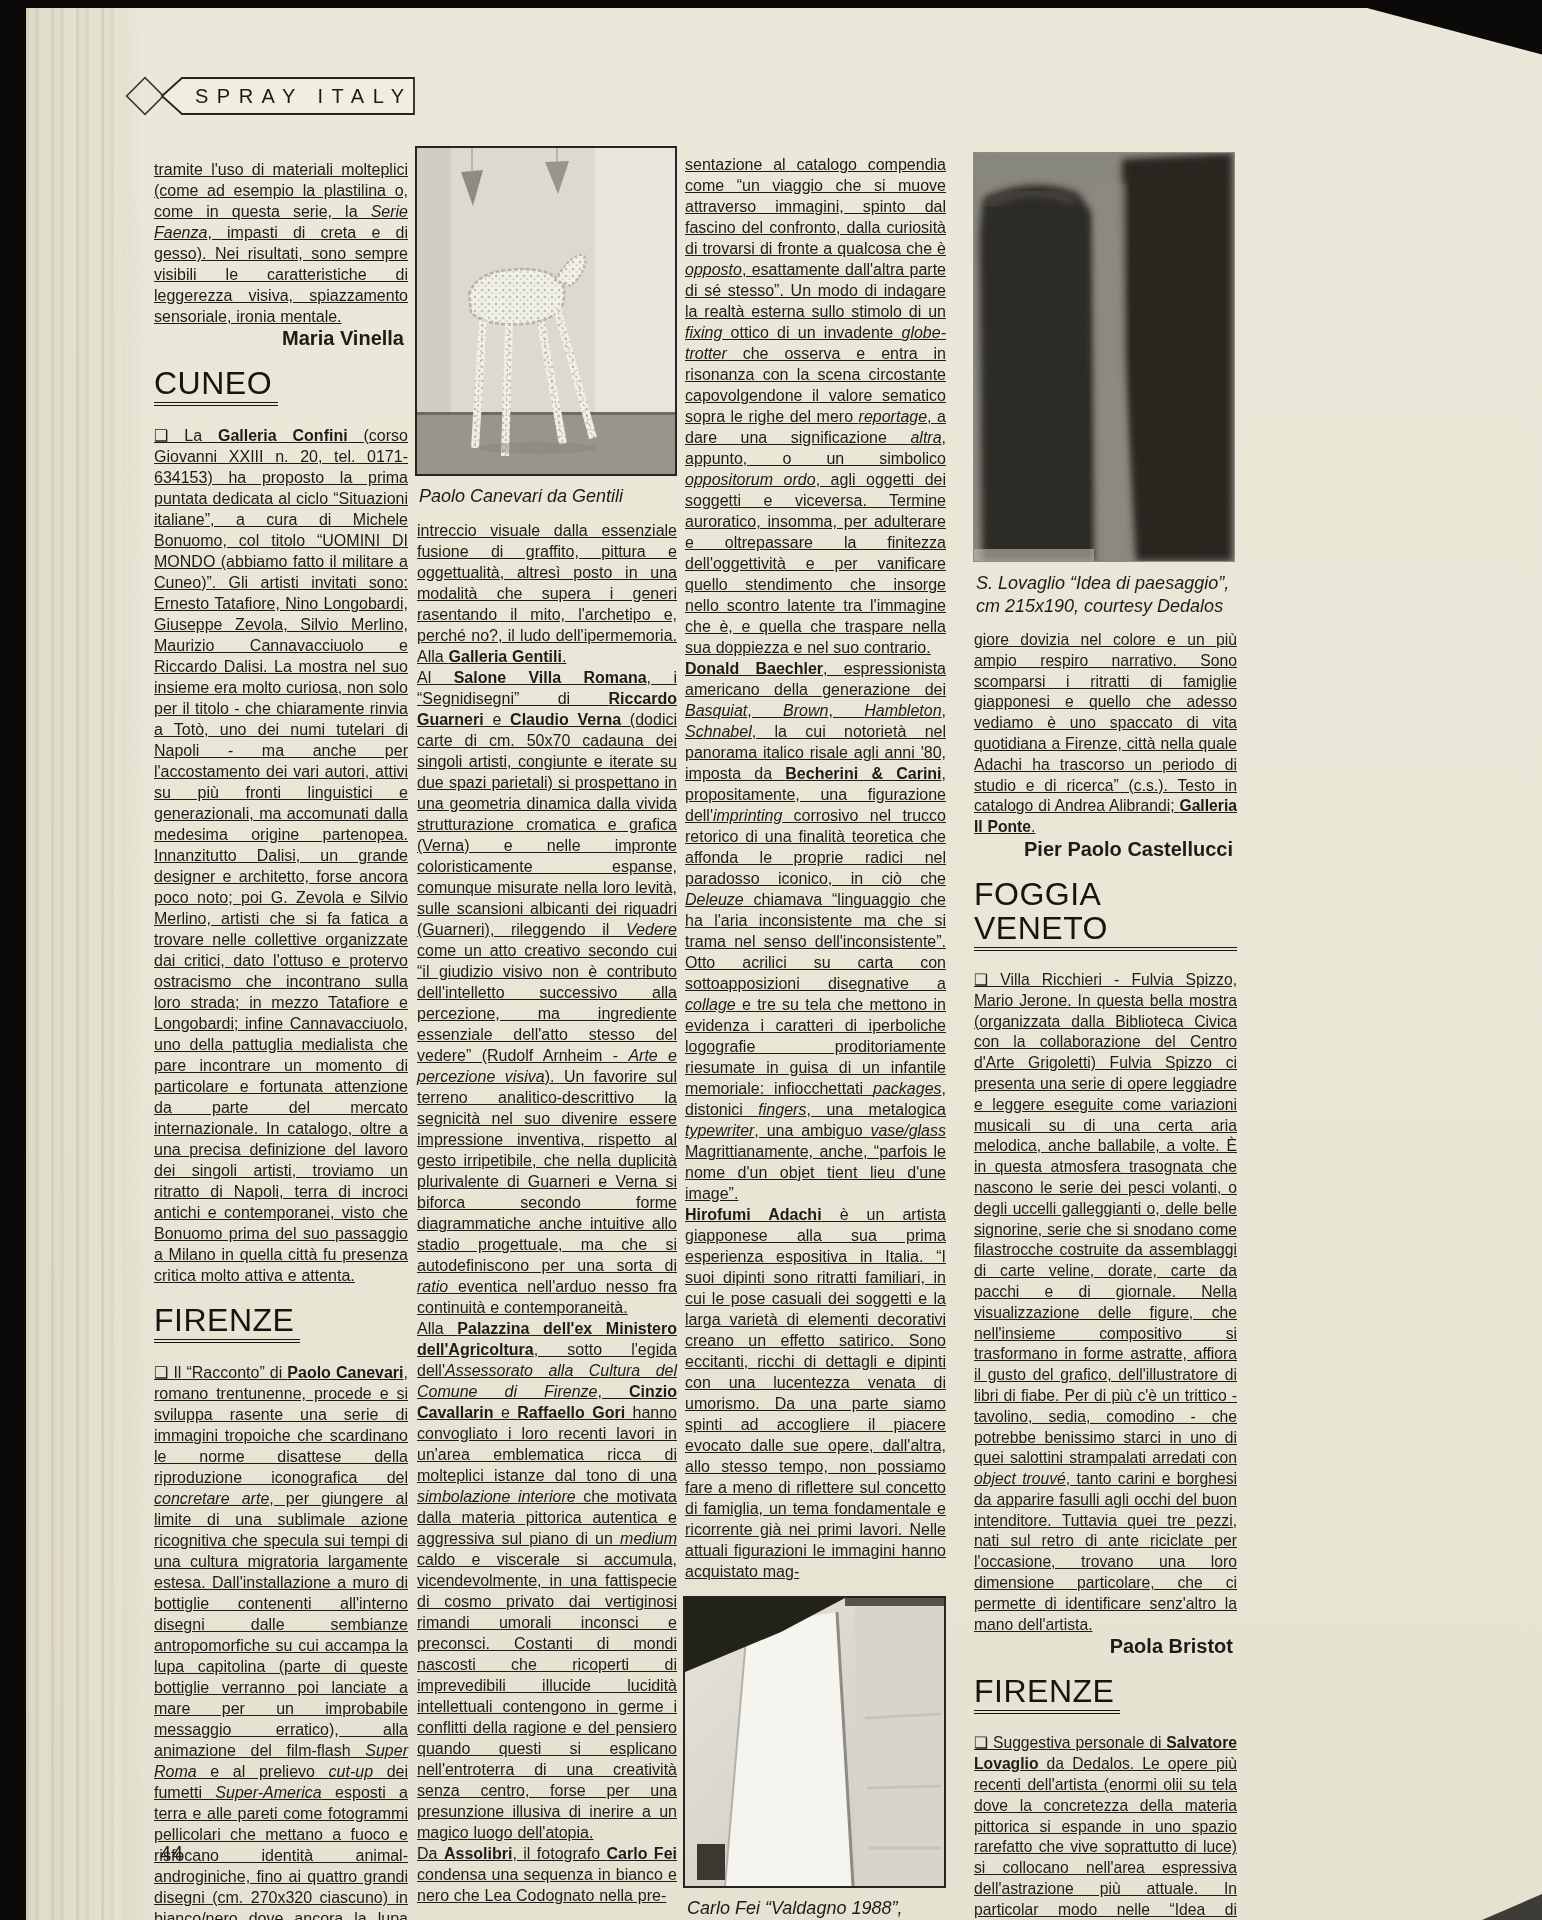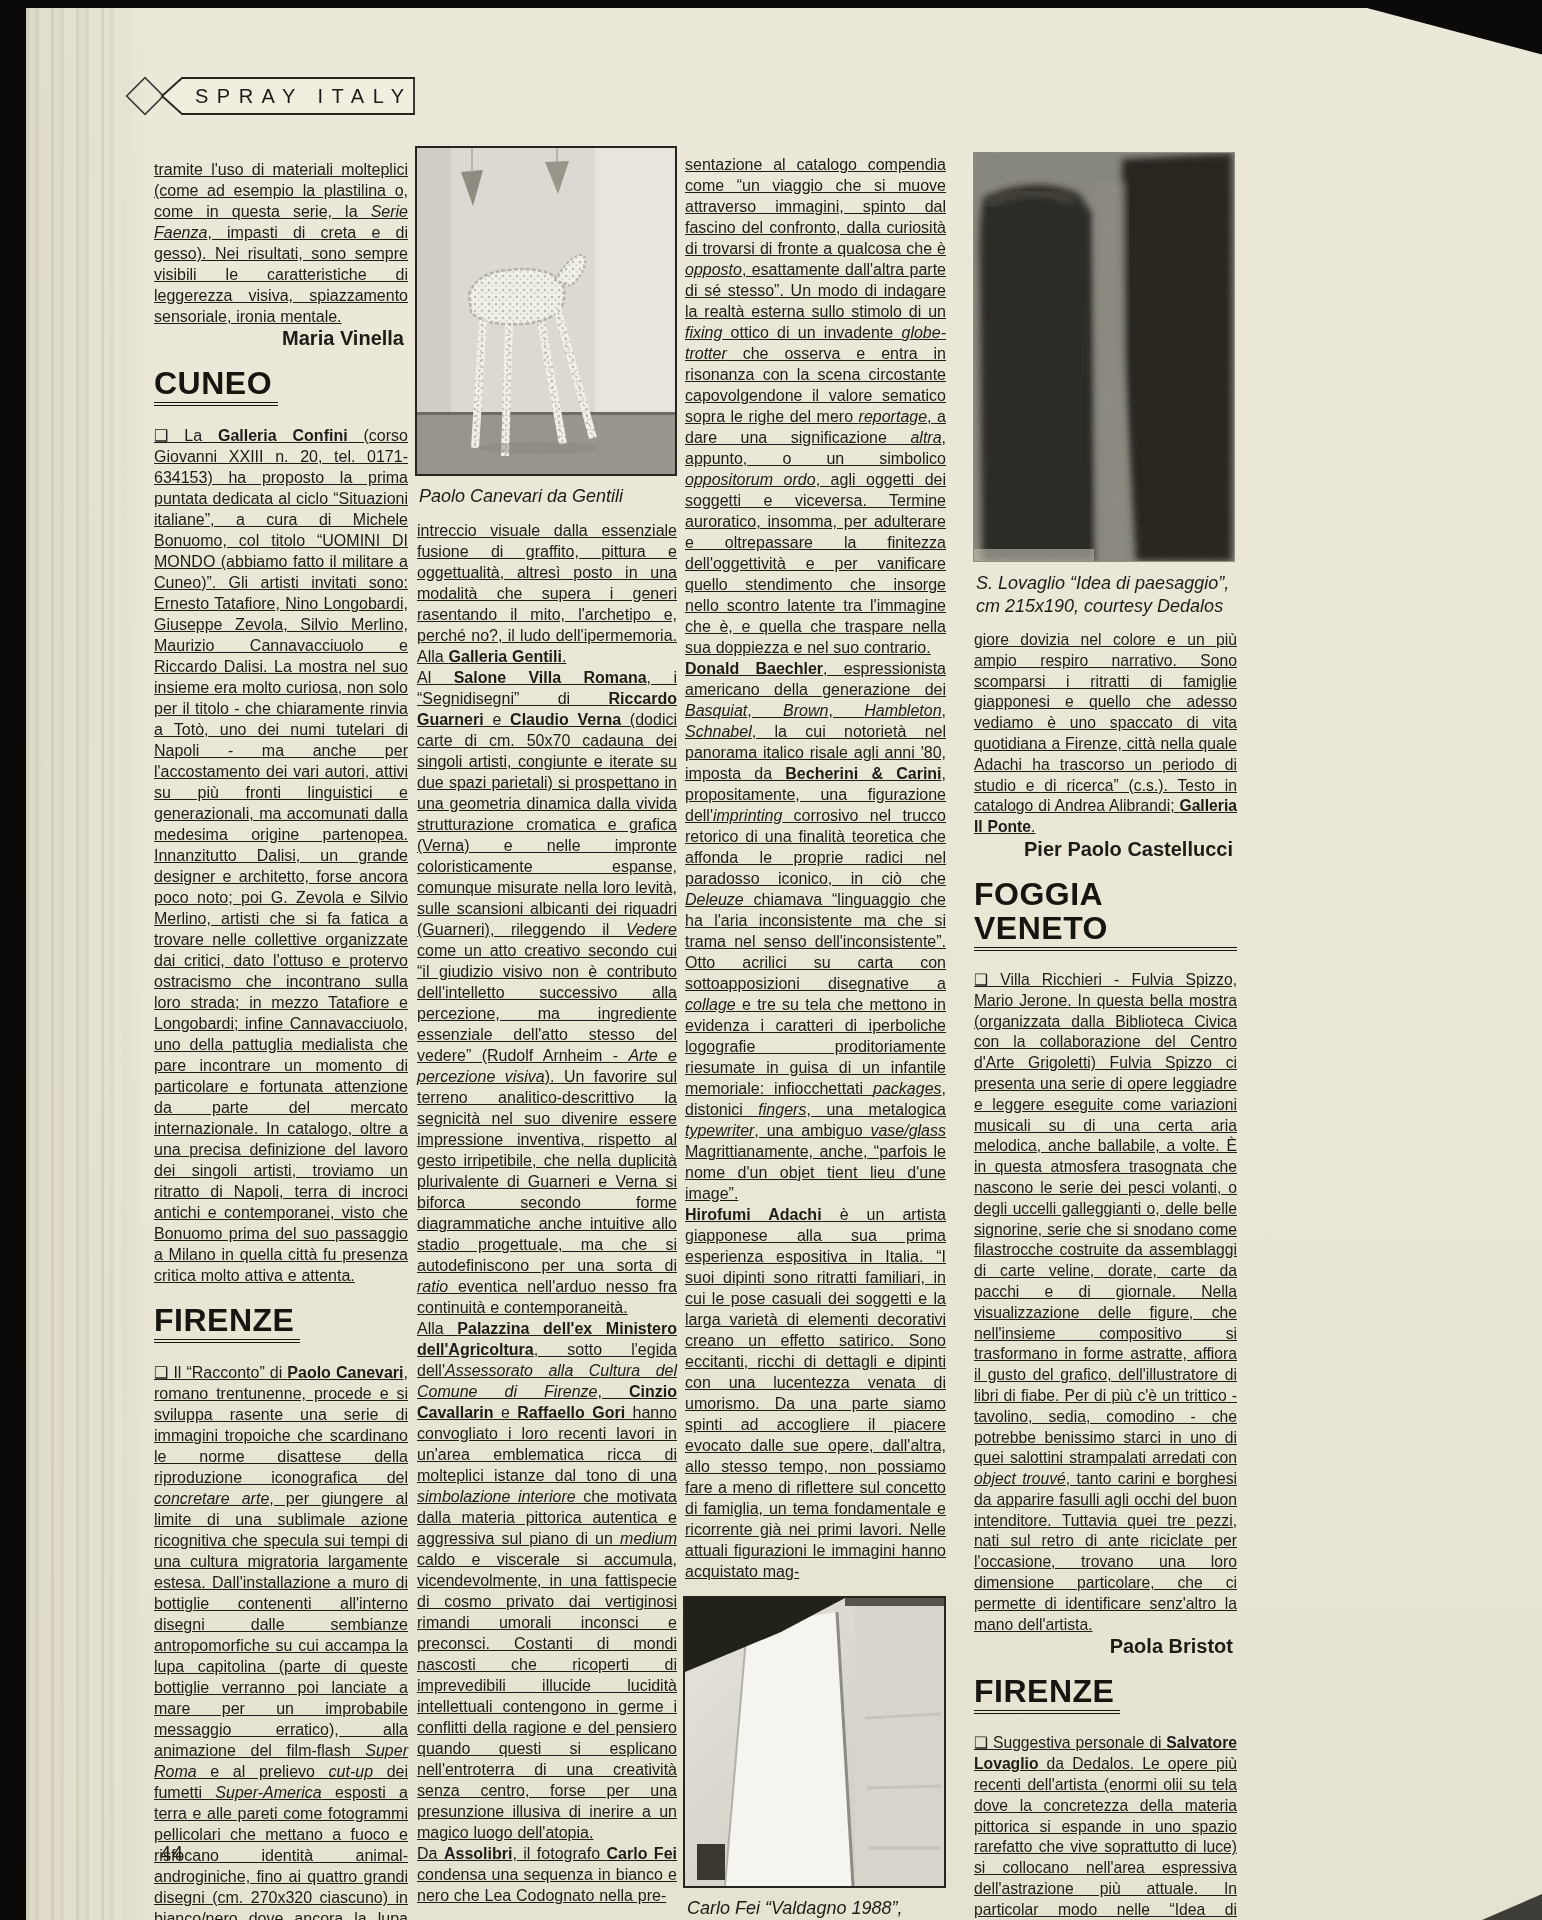--- a/index.html
+++ b/index.html
@@ -35,21 +35,21 @@
   .c2{left:391px;top:140px;width:260px;}
   .c3{left:659px;top:138px;width:261px;}
   .c4{left:948px;top:145px;width:263px;}
   .bt{
     font-size:16px;line-height:21px;text-align:justify;margin:8px 0 0 0;
     word-spacing:.4px;hyphens:auto;text-decoration:underline;-webkit-hyphens:auto;
   }
   .c4 .bt{font-size:15.7px;line-height:20.8px;}
   .sig{font-weight:bold;text-align:right;font-size:20px;line-height:21px;margin:1px 4px 0 0;}
   .h2{
-    font-size:32px;font-weight:bold;letter-spacing:.5px;color:#16150f;
+    font-size:32px;font-weight:normal;letter-spacing:.5px;color:#16150f;
     display:inline-block;border-bottom:4px double #16150f;
     padding:0 6px 2px 0;margin:17px 0 11px 0;line-height:34px;
   }
   .caption{
     font-style:italic;font-size:18px;line-height:23px;text-align:left;
     margin:11px 0 12px 2px;
   }
   .photo{display:block;}
   .ph-border{outline:2px solid #26251f;}
   .pageno{position:absolute;left:134px;top:1834px;font-size:20px;letter-spacing:1px;}

